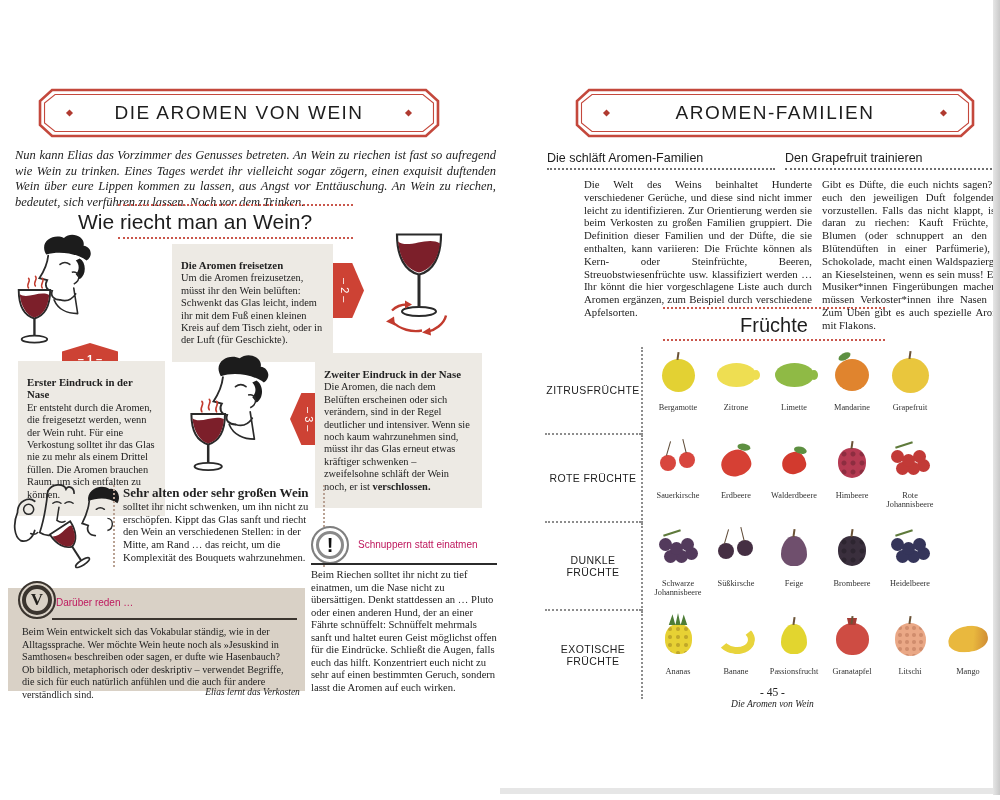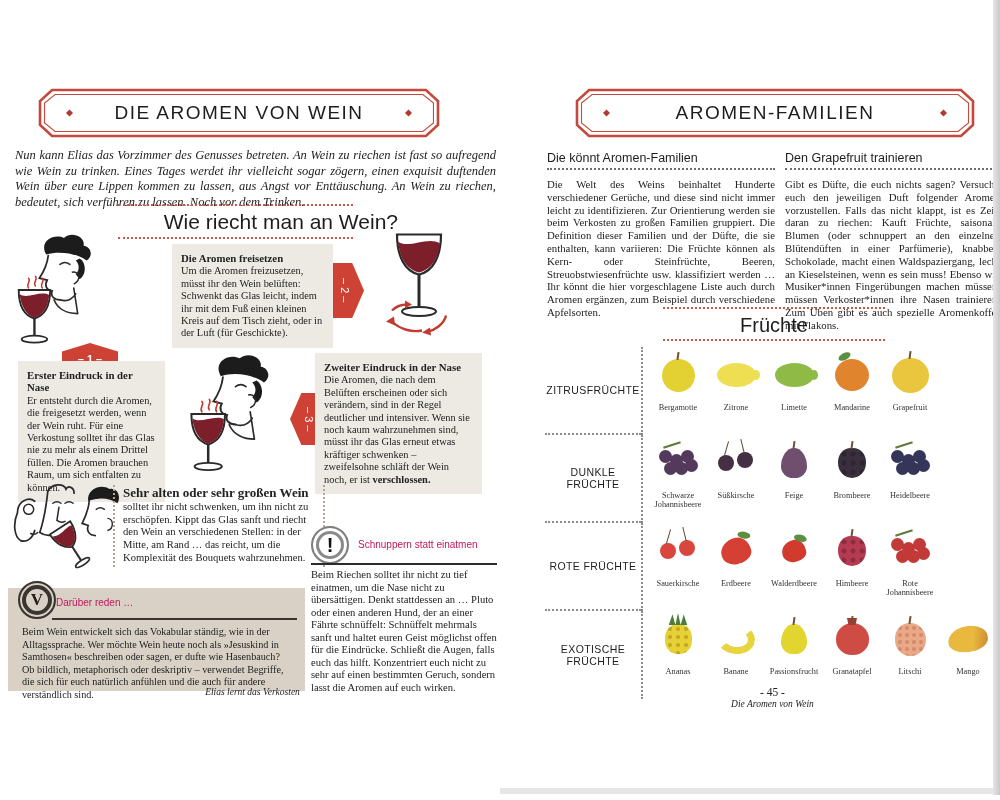--- a/index.html
+++ b/index.html
@@ -13,23 +13,23 @@
   
   .banner { position:absolute; height:50px; }
   .banner svg.frame { position:absolute; inset:0; width:100%; height:100%; }
   .banner .btitle { position:absolute; inset:0; display:flex; align-items:center; justify-content:center;
     font-family:"Liberation Sans", sans-serif; font-size:19px; letter-spacing:1.5px; color:#1d1d1d; }
   .banner .dot { position:absolute; top:50%; width:5px; height:5px; background:#b03a30; transform:translateY(-50%) rotate(45deg); }
   .banner .dot.l { left:29px; } .banner .dot.r { right:29px; }
   .intro { font-size:12.5px; line-height:15.6px; font-style:italic; text-align:justify; }
 
   .dotline { border-top:2px dotted #c9564b; height:0; }
-  .headline { font-family:"Liberation Sans", sans-serif; font-size:21px; color:#1d1d1d; text-align:right; }
-
-  .graybox { background:#edeae4; padding:8px 9px; font-size:10.4px; line-height:12.4px; }
+  .headline { font-family:"Liberation Sans", sans-serif; font-size:21px; color:#1d1d1d; text-align:left; }
+
+  .graybox { background:#edeae4; padding:15px 9px; font-size:10.4px; line-height:12.4px; }
   .graybox .gtitle { font-weight:bold; font-size:10.8px; margin-bottom:1px; }
 
   .badge { background:#cd4234; color:#fff; font-family:"Liberation Sans", sans-serif; font-size:11px;
     display:flex; align-items:center; justify-content:center; }
   .badge.vert { writing-mode:vertical-rl; }
   .badge.b2 { clip-path:polygon(0 0,62% 0,100% 50%,62% 100%,0 100%); padding-right:8px; }
   .badge.b3 { clip-path:polygon(38% 0,100% 0,100% 100%,38% 100%,0 50%); padding-left:8px; }
   .badge.b1 { clip-path:polygon(0 34%,50% 0,100% 34%,100% 100%,0 100%); padding-top:7px; font-weight:bold; }
 
   .oldwine { font-size:10.6px; line-height:12.8px; border-left:2px dotted #b9a294; border-right:2px dotted #b9a294; padding:2px 8px; }
@@ -43,21 +43,21 @@
 
   .callout-title { font-family:"Liberation Sans", sans-serif; font-size:10px; color:#be185d; }
   .rule { border-top:2px solid #2b2b2b; height:0; }
   .callout-body { font-size:10.6px; line-height:12.5px; text-align:left; }
 
   .talkbox { background:#d9d1c6; }
   .talk-body { font-size:10.2px; line-height:12.5px; padding:6px 12px 8px 14px; }
 
   .colhead { font-family:"Liberation Sans", sans-serif; font-size:12.5px; color:#1d1d1d; padding-bottom:3px;
     border-bottom:2px dotted #6f6f6f; }
-  .colbody { font-size:10.8px; line-height:12.8px; text-align:justify; }
+  .colbody { font-size:10.8px; line-height:12.8px; text-align:justify;margin-left:37px; }
 
   .fruits-head { font-family:"Liberation Sans", sans-serif; font-size:20px; text-align:center; color:#1d1d1d; padding:3px 0 4px 0; }
 
   .pagefoot { text-align:center; }
   .pagefoot .num { font-size:11.5px; }
   .pagefoot .cap { font-size:9.5px; font-style:italic; margin-top:1px; }
 
   
   .fruit-table { position:absolute; left:0; top:262px; width:455px; }
   .fruit-row { display:flex; }
@@ -255,21 +255,21 @@
 
   <div class="banner" style="left:30px; top:3px; width:400px;">
     <svg class="frame" viewBox="0 0 400 50" preserveAspectRatio="none">
         <use href="#sym-frame"></use>
       </svg>
     <span class="dot l"></span>
     <span class="dot r"></span>
     <div class="btitle">AROMEN-FAMILIEN</div>
   </div>
 
-  <div class="abs colhead" style="left:2px; top:66px; width:228px;">Die könnt Aromen-Familien</div>
+  <div class="abs colhead" style="left:2px; top:66px; width:228px;">Die schläft Aromen-Familien</div>
   <div class="abs colbody" style="left:2px; top:93px; width:228px;">Die Welt des Weins beinhaltet Hunderte verschiedener Gerüche, und diese sind nicht immer leicht zu identifizieren. Zur Orientierung werden sie beim Verkosten zu großen Familien gruppiert. Die Definition dieser Familien und der Düfte, die sie enthalten, kann variieren: Die Früchte können als Kern- oder Steinfrüchte, Beeren, Streuobstwiesenfrüchte usw. klassifiziert werden … Ihr könnt die hier vorgeschlagene Liste auch durch Aromen ergänzen, zum Beispiel durch verschiedene Apfelsorten.</div>
 
   <div class="abs colhead" style="left:240px; top:66px; width:215px;">Den Grapefruit trainieren</div>
   <div class="abs colbody" style="left:240px; top:93px; width:215px;">Gibt es Düfte, die euch nichts sagen? Versucht, euch den jeweiligen Duft folgender Aromen vorzustellen. Falls das nicht klappt, ist es Zeit, daran zu riechen: Kauft Früchte, saisonale Blumen (oder schnuppert an den einzelnen Blütendüften in einer Parfümerie), knabbert Schokolade, macht einen Waldspaziergang, leckt an Kieselsteinen, wenn es sein muss! Ebenso wie Musiker*innen Fingerübungen machen müssen, müssen Verkoster*innen ihre Nasen trainieren. Zum Üben gibt es auch spezielle Aromenkoffer mit Flakons.</div>
 
   <div class="abs dotline" style="left:118px; top:222px; width:222px;"></div>
   <div class="abs fruits-head" style="left:118px; top:226px; width:222px;">Früchte</div>
   <div class="abs dotline" style="left:118px; top:254px; width:222px;"></div>
 
   <div class="fruit-table" id="fruit-table">
@@ -298,20 +298,55 @@
             <div class="fruit-icon-box">
               <span class="fruit stem" data-shape="mandarin" style="color: rgb(224, 132, 46);"></span>
             </div>
             <div class="fruit-caption">Mandarine</div>
           </div>
           <div class="fruit-item">
             <div class="fruit-icon-box">
               <span class="fruit stem" data-shape="round-lg" style="color: rgb(233, 198, 61);"></span>
             </div>
             <div class="fruit-caption">Grapefruit</div>
+          </div>
+        </div>
+      </div>
+      <div class="fruit-row">
+        <div class="fruit-label">ROTE FRÜCHTE</div>
+        <div class="fruit-items">
+          <div class="fruit-item">
+            <div class="fruit-icon-box">
+              <span class="fruit" data-shape="pair" style="color: rgb(216, 70, 62);"></span>
+            </div>
+            <div class="fruit-caption">Sauerkirsche</div>
+          </div>
+          <div class="fruit-item">
+            <div class="fruit-icon-box">
+              <span class="fruit" data-shape="berry" style="color: rgb(214, 64, 52);"></span>
+            </div>
+            <div class="fruit-caption">Erdbeere</div>
+          </div>
+          <div class="fruit-item">
+            <div class="fruit-icon-box">
+              <span class="fruit" data-shape="berry-sm" style="color: rgb(210, 58, 46);"></span>
+            </div>
+            <div class="fruit-caption">Walderdbeere</div>
+          </div>
+          <div class="fruit-item">
+            <div class="fruit-icon-box">
+              <span class="fruit stem" data-shape="bumpy" style="color: rgb(181, 58, 82);"></span>
+            </div>
+            <div class="fruit-caption">Himbeere</div>
+          </div>
+          <div class="fruit-item">
+            <div class="fruit-icon-box">
+              <span class="fruit" data-shape="cluster" style="color: rgb(194, 58, 55);"></span>
+            </div>
+            <div class="fruit-caption">Rote Johannisbeere</div>
           </div>
         </div>
       </div>
       <div class="fruit-row">
         <div class="fruit-label">DUNKLE FRÜCHTE</div>
         <div class="fruit-items">
           <div class="fruit-item">
             <div class="fruit-icon-box">
               <span class="fruit" data-shape="cluster" style="color: rgb(83, 58, 92);"></span>
             </div>
@@ -337,55 +372,20 @@
           </div>
           <div class="fruit-item">
             <div class="fruit-icon-box">
               <span class="fruit" data-shape="cluster" style="color: rgb(53, 53, 90);"></span>
             </div>
             <div class="fruit-caption">Heidelbeere</div>
           </div>
         </div>
       </div>
       <div class="fruit-row">
-        <div class="fruit-label">ROTE FRÜCHTE</div>
-        <div class="fruit-items">
-          <div class="fruit-item">
-            <div class="fruit-icon-box">
-              <span class="fruit" data-shape="pair" style="color: rgb(216, 70, 62);"></span>
-            </div>
-            <div class="fruit-caption">Sauerkirsche</div>
-          </div>
-          <div class="fruit-item">
-            <div class="fruit-icon-box">
-              <span class="fruit" data-shape="berry" style="color: rgb(214, 64, 52);"></span>
-            </div>
-            <div class="fruit-caption">Erdbeere</div>
-          </div>
-          <div class="fruit-item">
-            <div class="fruit-icon-box">
-              <span class="fruit" data-shape="berry-sm" style="color: rgb(210, 58, 46);"></span>
-            </div>
-            <div class="fruit-caption">Walderdbeere</div>
-          </div>
-          <div class="fruit-item">
-            <div class="fruit-icon-box">
-              <span class="fruit stem" data-shape="bumpy" style="color: rgb(181, 58, 82);"></span>
-            </div>
-            <div class="fruit-caption">Himbeere</div>
-          </div>
-          <div class="fruit-item">
-            <div class="fruit-icon-box">
-              <span class="fruit" data-shape="cluster" style="color: rgb(194, 58, 55);"></span>
-            </div>
-            <div class="fruit-caption">Rote Johannisbeere</div>
-          </div>
-        </div>
-      </div>
-      <div class="fruit-row">
         <div class="fruit-label last">EXOTISCHE FRÜCHTE</div>
         <div class="fruit-items">
           <div class="fruit-item">
             <div class="fruit-icon-box">
               <span class="fruit" data-shape="pineapple" style="color: rgb(231, 209, 52);"></span>
             </div>
             <div class="fruit-caption">Ananas</div>
           </div>
           <div class="fruit-item">
             <div class="fruit-icon-box">

